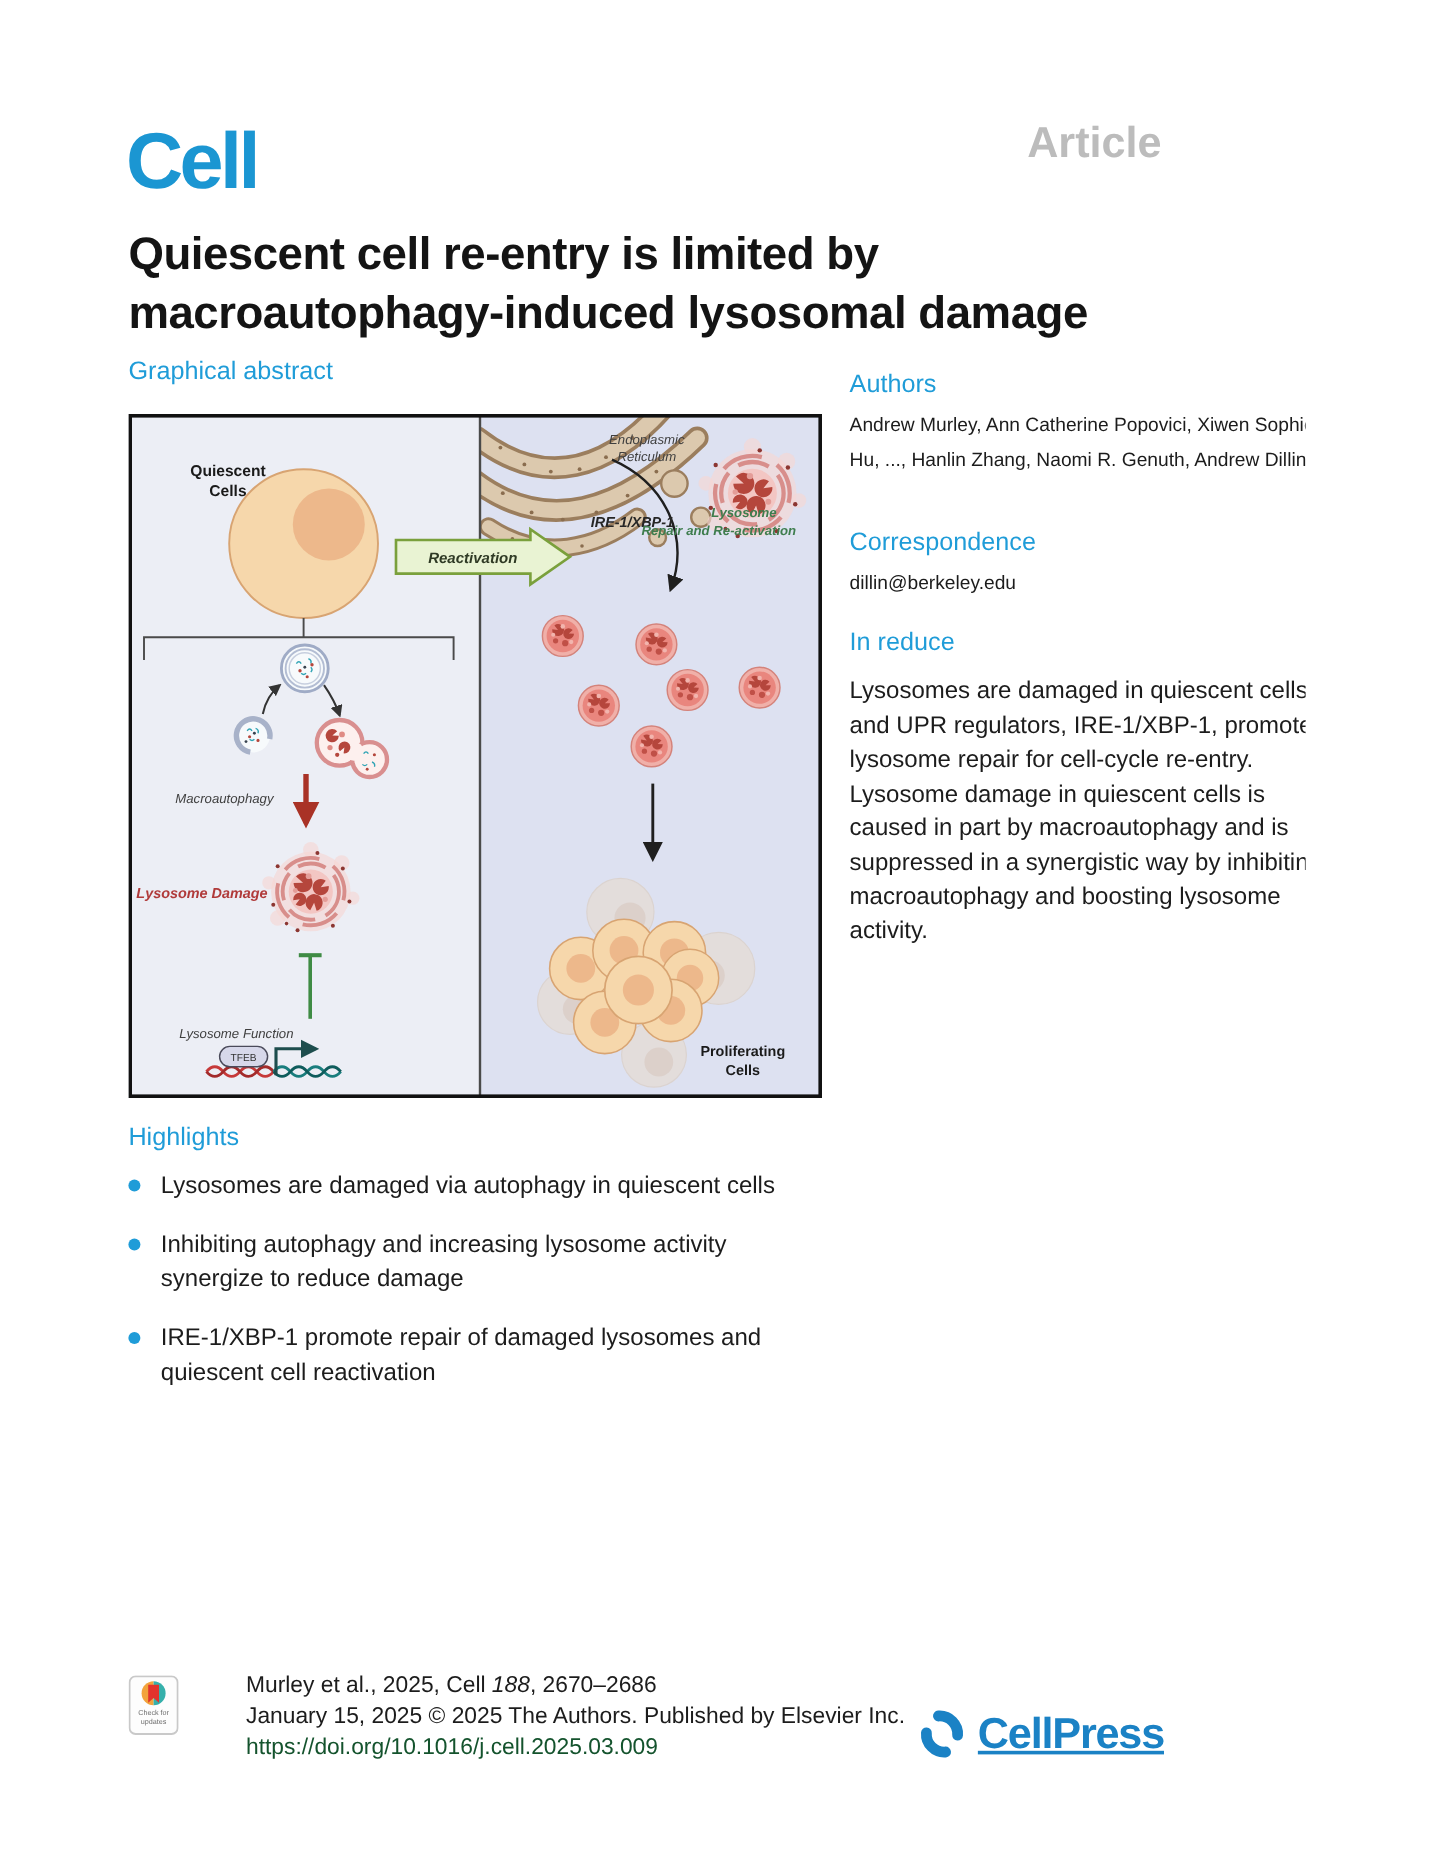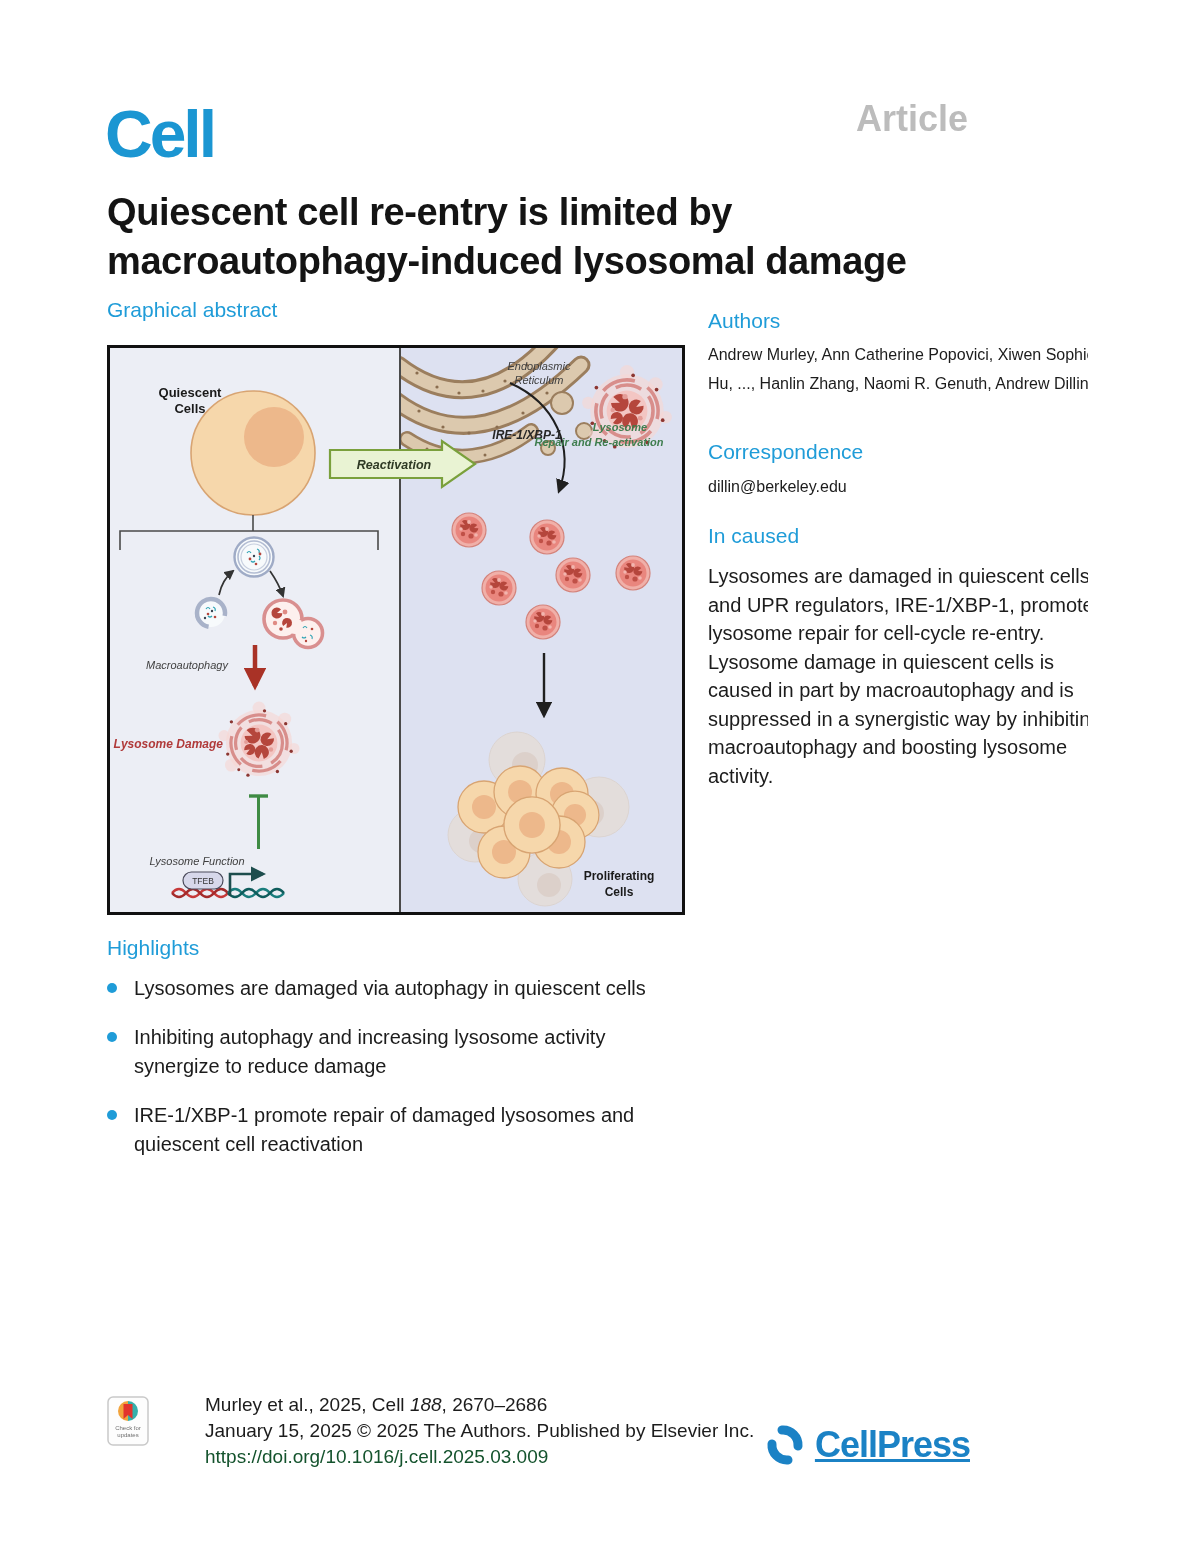--- a/index.html
+++ b/index.html
@@ -48,21 +48,21 @@
   <div class="abs paper-title">
     <div>Quiescent cell re-entry is limited by</div>
     <div>macroautophagy-induced lysosomal damage</div>
   </div>
 
   <div class="abs h-blue ga-heading">Graphical abstract</div>
   <div class="abs h-blue authors-heading">Authors</div>
   <div class="abs authors-text">Andrew Murley, Ann Catherine Popovici, Xiwen Sophie Hu, ..., Hanlin Zhang, Naomi R. Genuth, Andrew Dillin</div>
   <div class="abs h-blue corr-heading">Correspondence</div>
   <div class="abs corr-email">dillin@berkeley.edu</div>
-  <div class="abs h-blue inbrief-heading">In caused</div>
+  <div class="abs h-blue inbrief-heading">In reduce</div>
   <div class="abs inbrief-text">Lysosomes are damaged in quiescent cells, and UPR regulators, IRE-1/XBP-1, promote lysosome repair for cell-cycle re-entry. Lysosome damage in quiescent cells is caused in part by macroautophagy and is suppressed in a synergistic way by inhibiting macroautophagy and boosting lysosome activity.</div>
 
   <div class="abs figure-box">
     <svg width="578" height="570" viewBox="0 0 578 570">
       <defs>
         <marker id="arB" viewBox="0 0 10 10" refX="8" refY="5" markerWidth="7" markerHeight="7" orient="auto-start-reverse">
           <path d="M0,0 L10,5 L0,10 z" fill="#1f1f1f"></path>
         </marker>
         <marker id="arBs" viewBox="0 0 10 10" refX="8" refY="5" markerWidth="6" markerHeight="6" orient="auto-start-reverse">
           <path d="M0,0 L10,5 L0,10 z" fill="#333333"></path>

